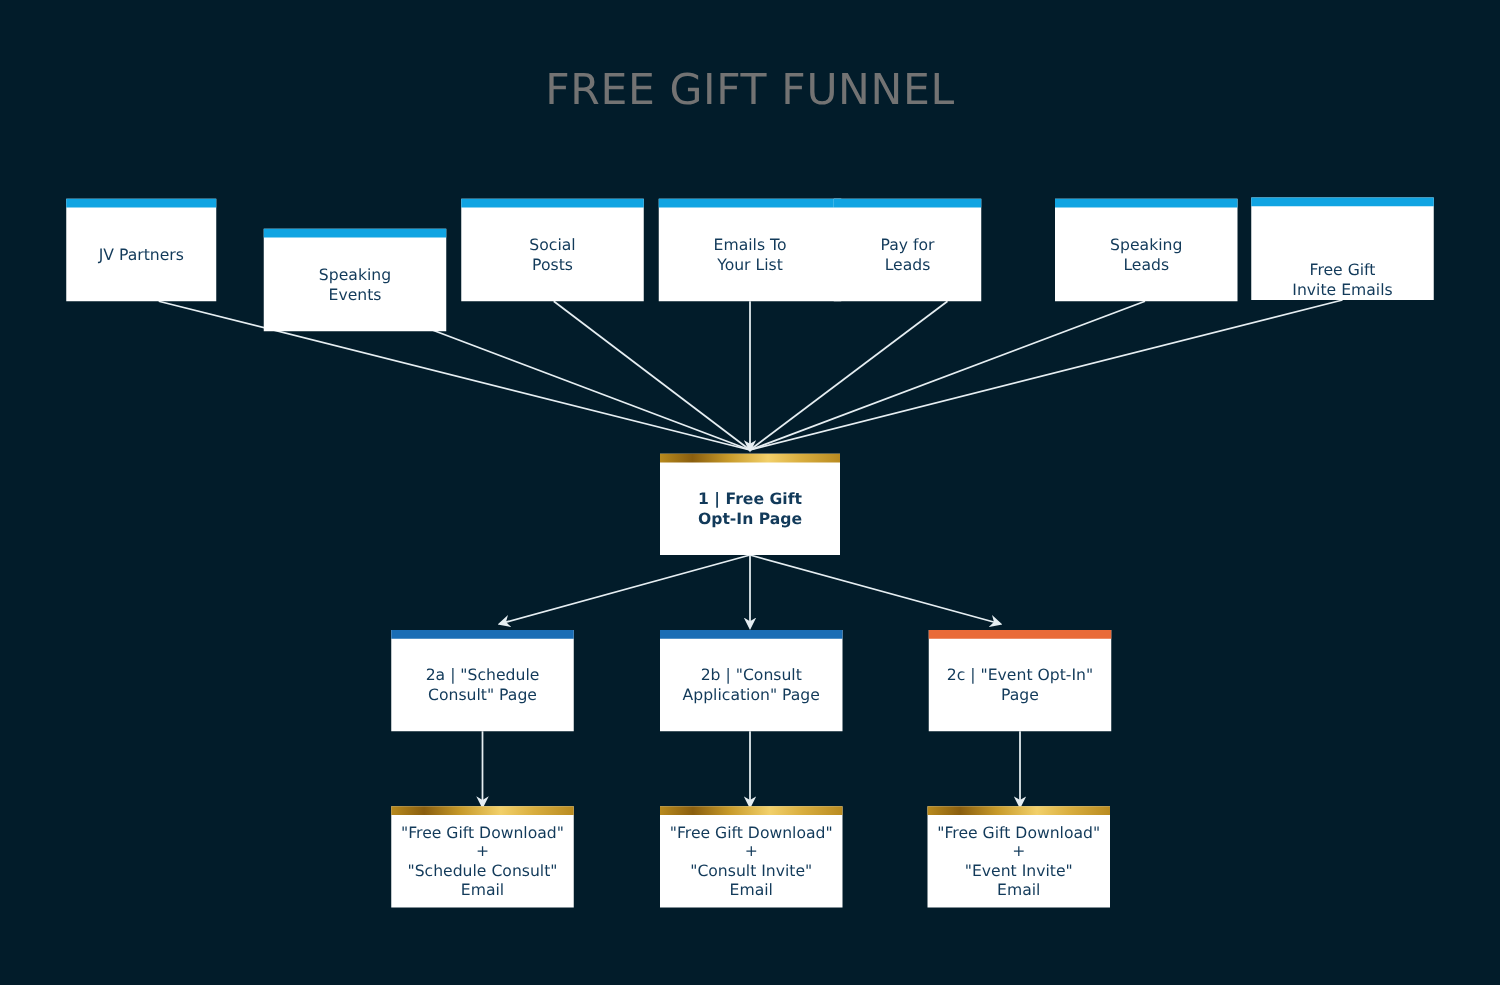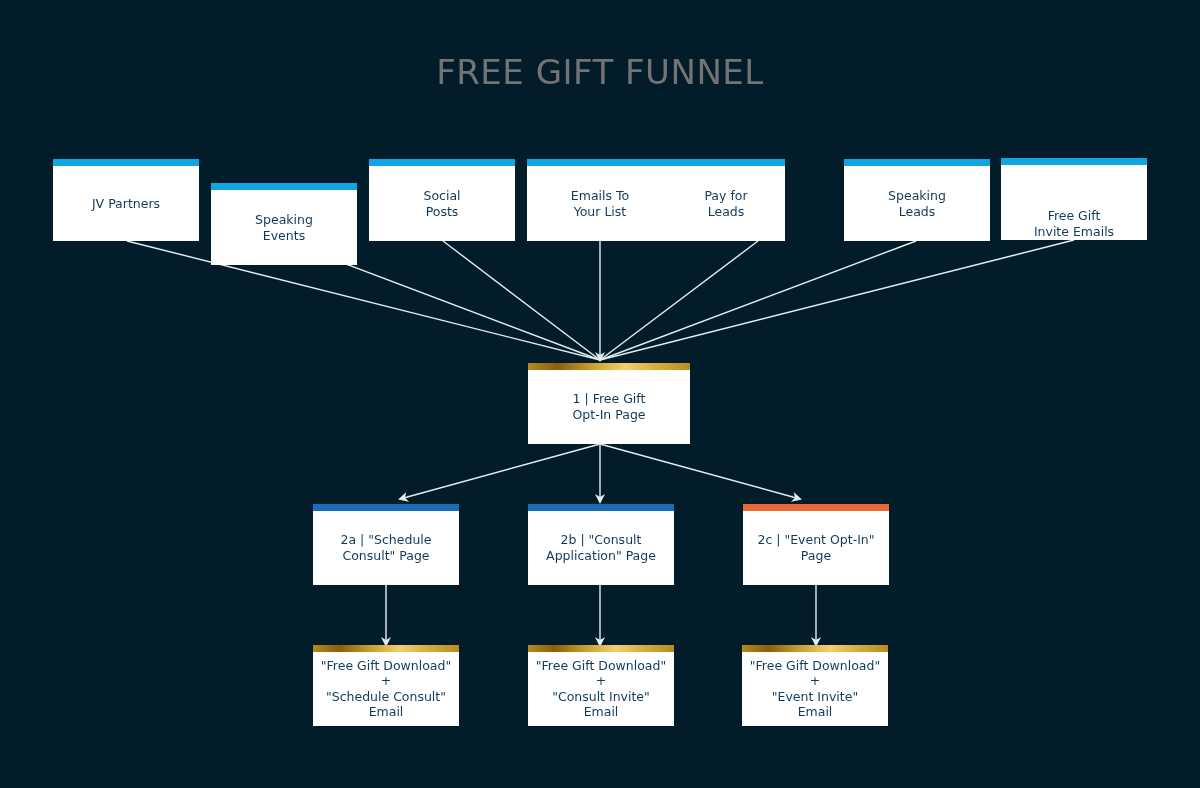--- a/index.html
+++ b/index.html
@@ -57,21 +57,21 @@
     <line x1="600" y1="444" x2="400" y2="499" marker-end="url(#ah)"></line>
     <line x1="600" y1="444" x2="600" y2="502" marker-end="url(#ah)"></line>
     <line x1="600" y1="444" x2="800" y2="499" marker-end="url(#ah)"></line>
 
     <line x1="386" y1="585" x2="386" y2="645" marker-end="url(#ah)"></line>
     <line x1="600" y1="585" x2="600" y2="645" marker-end="url(#ah)"></line>
     <line x1="816" y1="585" x2="816" y2="645" marker-end="url(#ah)"></line>
   </g>
 </svg>
 
-<div class="box" style="left:53px;top:159px;width:146px;height:82px;">
+<div class="box" style="left:53px;top:159px;width:120px;height:82px;">
   <div class="bar bar-blue"></div>
   <div class="label">JV Partners</div>
 </div>
 <div class="box" style="left:211px;top:159px;width:146px;height:82px;margin-top:24px;">
   <div class="bar bar-blue"></div>
   <div class="label">Speaking
 Events</div>
 </div>
 <div class="box" style="left:369px;top:159px;width:146px;height:82px;">
   <div class="bar bar-blue"></div>
@@ -92,21 +92,21 @@
   <div class="bar bar-blue"></div>
   <div class="label">Speaking
 Leads</div>
 </div>
 <div class="box" style="left:1001px;top:158px;width:146px;height:82px;align-items:flex-end;">
   <div class="bar bar-blue"></div>
   <div class="label">Free Gift
 Invite Emails</div>
 </div>
 
-<div class="box" style="left:528px;top:363px;width:162px;height:81px;">
+<div class="box" style="left:528px;top:363px;width:144px;height:81px;font-weight:bold;">
   <div class="bar bar-gold"></div>
   <div class="label">1 | Free Gift
 Opt-In Page</div>
 </div>
 
 <div class="box" style="left:313px;top:504px;width:146px;height:81px;">
   <div class="bar bar-deep"></div>
   <div class="label">2a | "Schedule
 Consult" Page</div>
 </div>

